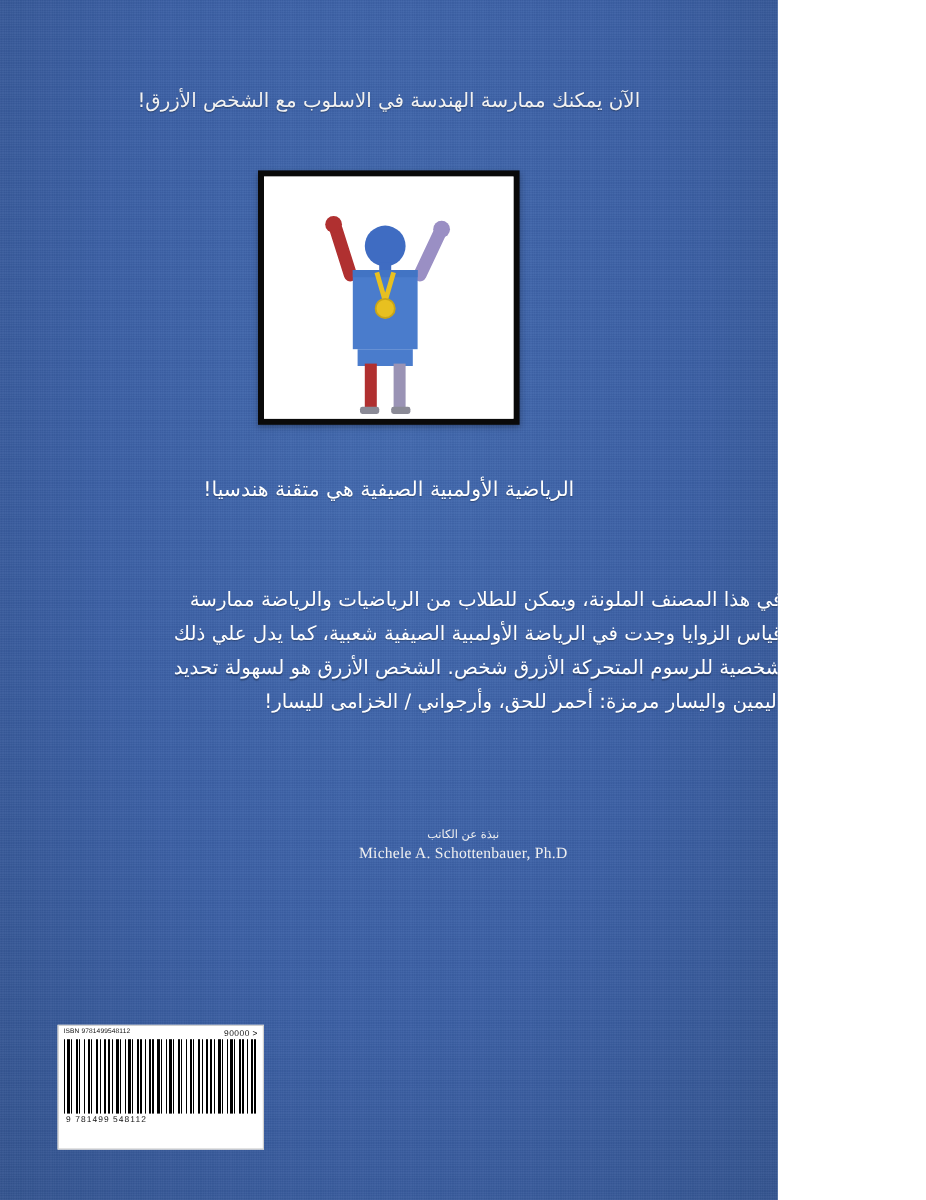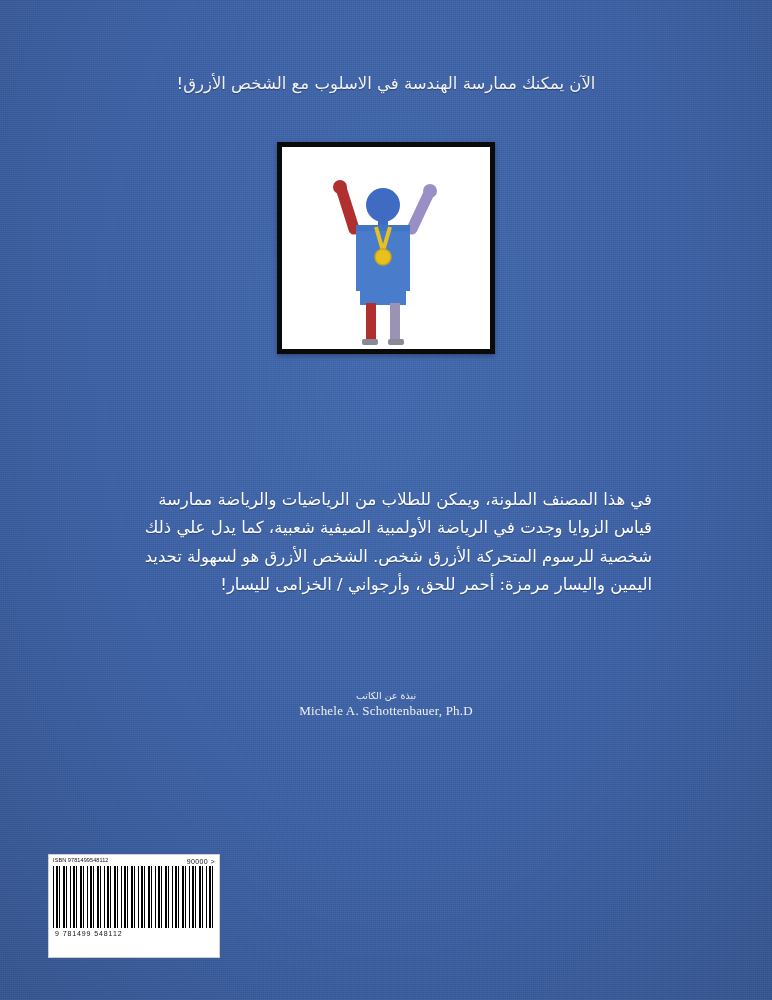--- a/index.html
+++ b/index.html
@@ -8,21 +8,21 @@
     background: #ffffff;
   }
   body {
     width: 772px;
     height: 1000px;
     font-family: "Liberation Sans", sans-serif;
     overflow: hidden;
   }
   #cover {
     position: relative;
-    width: 772px;
+    width: 648px;
     height: 1000px;
     background-color: #3d62a8;
     background-image:
       repeating-linear-gradient(0deg, rgba(255,255,255,0.022) 0px, rgba(255,255,255,0.022) 1px, rgba(0,0,0,0.018) 1px, rgba(0,0,0,0.018) 2px),
       repeating-linear-gradient(90deg, rgba(255,255,255,0.02) 0px, rgba(255,255,255,0.02) 1px, rgba(0,0,0,0.016) 1px, rgba(0,0,0,0.016) 2px),
       radial-gradient(ellipse at 50% 35%, #4269ae 0%, #3b5fa4 55%, #34548f 100%);
     box-sizing: border-box;
     overflow: hidden;
   }
   .tagline {
@@ -192,20 +192,21 @@
         <rect x="84" y="156" width="10" height="40" fill="#b03030"></rect>
 
         <rect x="108" y="156" width="10" height="40" fill="#9a93b5"></rect>
 
         <rect x="80" y="192" width="16" height="6" rx="2" fill="#8a8a96"></rect>
         <rect x="106" y="192" width="16" height="6" rx="2" fill="#8a8a96"></rect>
       </svg>
     </div>
   </div>
 
+  <div class="headline">الرياضية الأولمبية الصيفية هي متقنة هندسيا!</div>
 
   <div class="body-copy">في هذا المصنف الملونة، ويمكن للطلاب من الرياضيات والرياضة ممارسة قياس الزوايا وجدت في الرياضة الأولمبية الصيفية شعبية، كما يدل علي ذلك شخصية للرسوم المتحركة الأزرق شخص. الشخص الأزرق هو لسهولة تحديد اليمين واليسار مرمزة: أحمر للحق، وأرجواني / الخزامى لليسار!</div>
 
   <div class="about">
     <div class="about-label">نبذة عن الكاتب</div>
     <div class="about-name">Michele A. Schottenbauer, Ph.D</div>
   </div>
 
   <div class="barcode-block">
     <div class="barcode-top">

